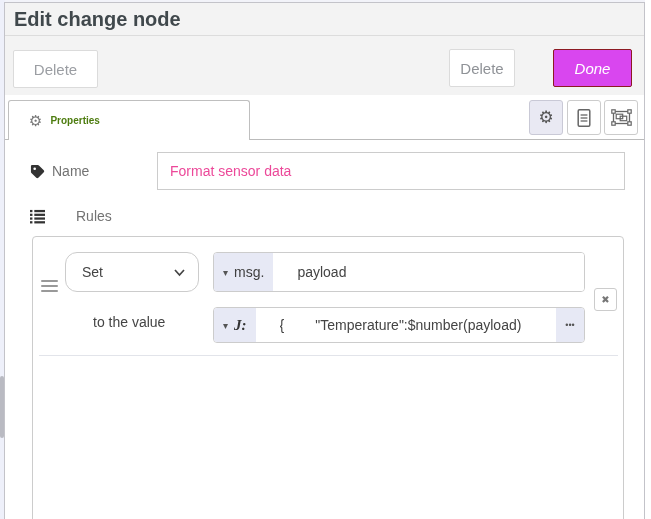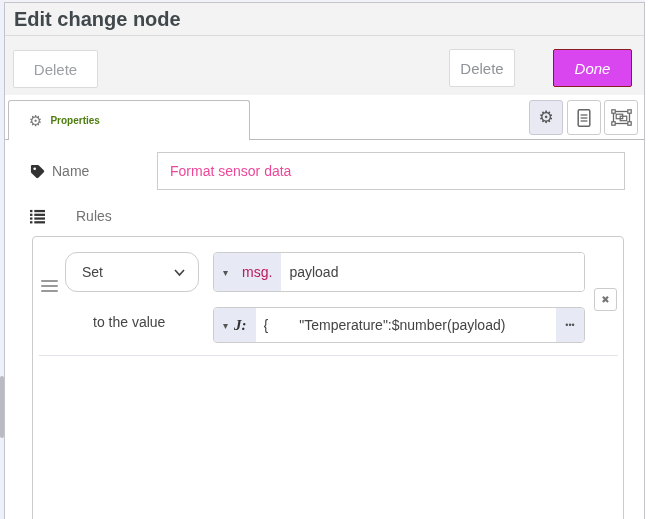--- a/index.html
+++ b/index.html
@@ -49,24 +49,24 @@
                  border:1px solid #ccc;border-radius:12px;background:#fff;display:flex;align-items:center;
                  padding:0 12px 0 16px;font-size:14px;color:#444;cursor:pointer;}
   .action-select .sel-label{flex:1;}
   .ti-group{position:absolute;display:flex;box-sizing:border-box;border:1px solid #ccc;border-radius:4px;
             background:#fff;overflow:hidden;align-items:stretch;}
   .grp-prop{left:180px;top:15px;width:372px;height:40px;}
   .grp-expr{left:180px;top:70px;width:372px;height:36px;}
   .ti-prefix{display:flex;align-items:center;gap:6px;background:#e7e9f5;padding:0 9px 0 9px;cursor:pointer;
              border-right:none;flex:0 0 auto;}
   .ti-caret{font-size:10px;color:#555;}
-  .ti-prefix-label{font-size:14px;color:#be185d;margin-left:8px;}
+  .ti-prefix-label{font-size:14px;color:#404040;}
   .ti-jsonata{font-family:"Liberation Serif","DejaVu Serif",serif;font-style:italic;font-weight:bold;
               font-size:15px;color:#333;}
-  .ti-input{flex:1;border:none;outline:none;font-size:14px;color:#444;padding:0 8px;min-width:0;
+  .ti-input{flex:1;border:none;outline:none;font-size:14px;color:#444;padding:0 24px;min-width:0;
             font-family:inherit;white-space:pre;background:#fff;}
   .ti-expand{flex:0 0 28px;background:#e7e9f5;display:flex;align-items:center;justify-content:center;
              cursor:pointer;color:#555;font-size:9px;letter-spacing:0;}
   .to-label{position:absolute;left:60px;top:77px;width:112px;text-align:left;font-size:14px;color:#444;}
   .rule-del{position:absolute;left:561px;top:51px;width:23px;height:23px;box-sizing:border-box;
             border:1px solid #ccc;border-radius:3px;background:#fff;display:flex;align-items:center;
             justify-content:center;font-size:10px;color:#777;cursor:pointer;}
   .rule-divider{position:absolute;left:6px;top:118px;width:579px;height:1px;background:#e2e4ea;}
   .svgicon{display:block;}
 </style>

